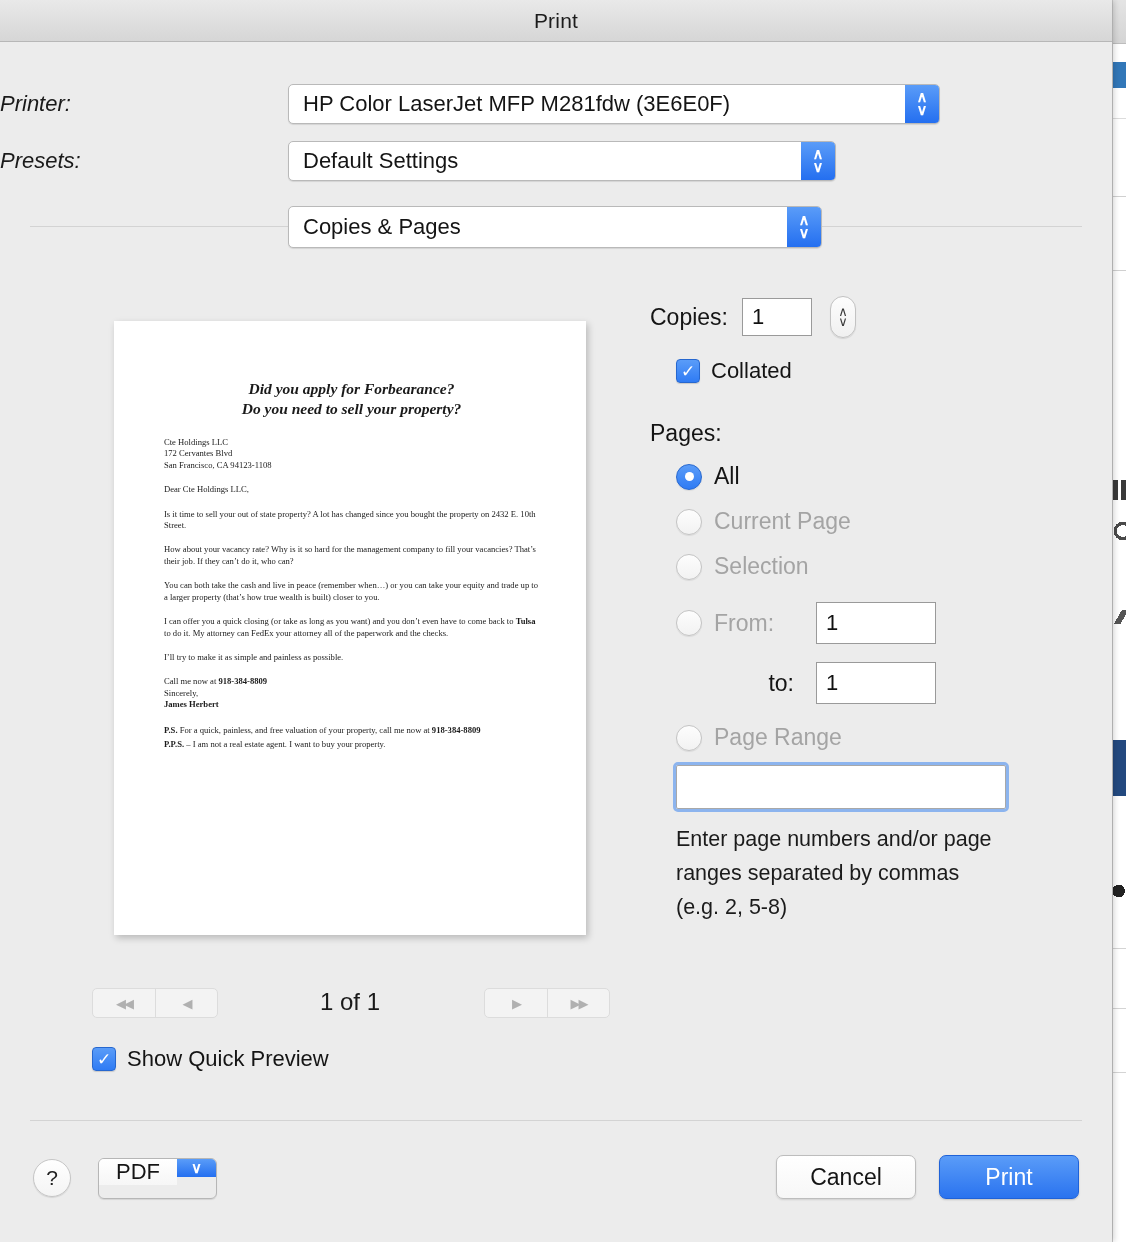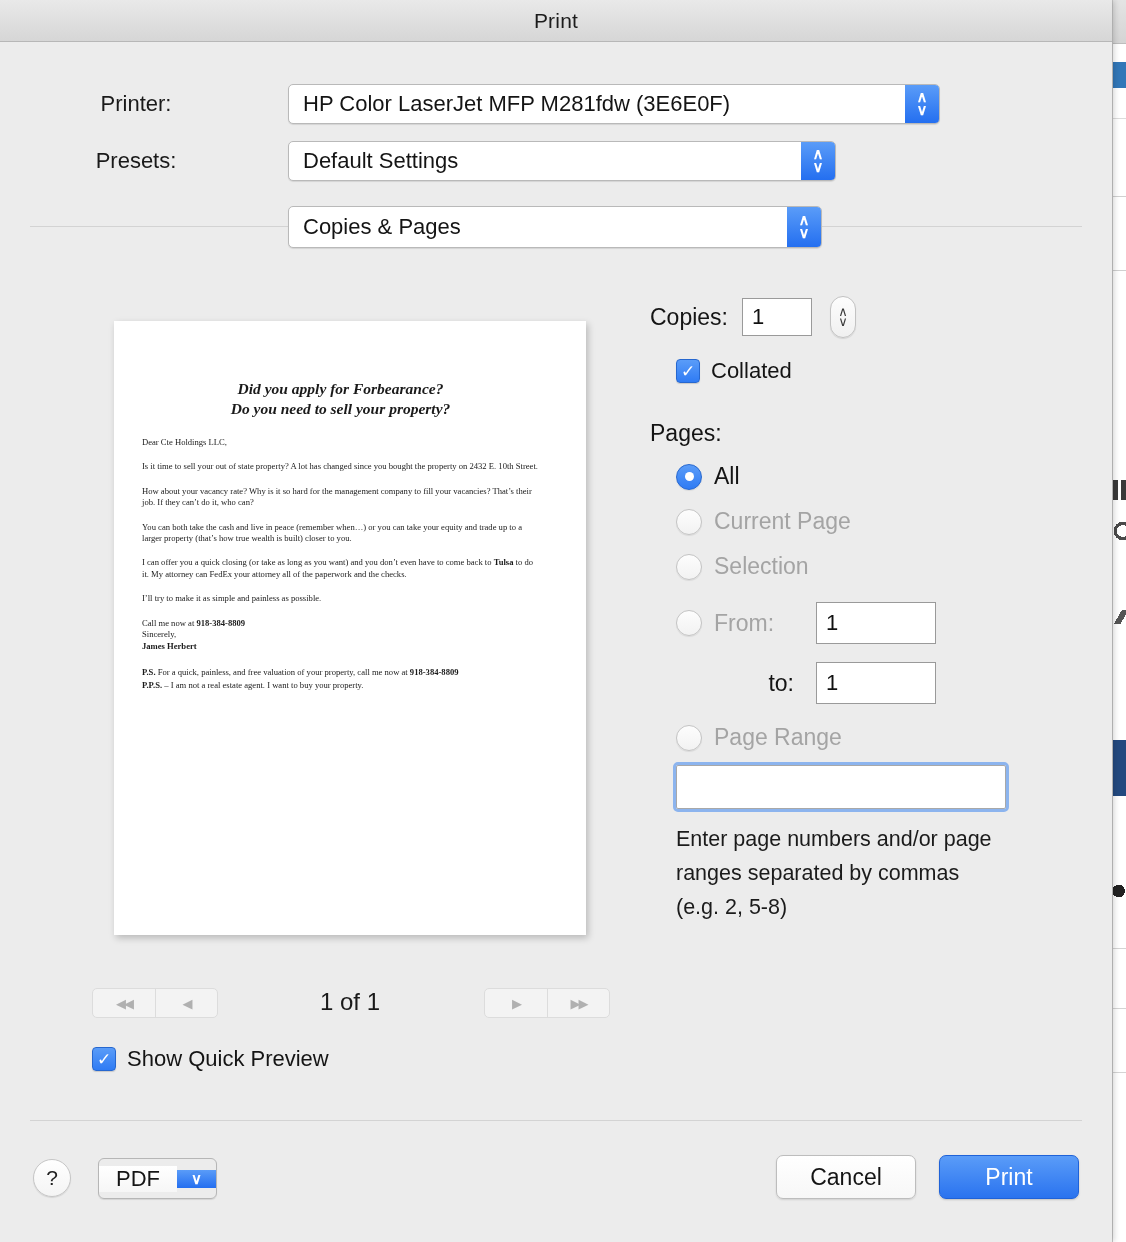--- a/index.html
+++ b/index.html
@@ -70,21 +70,21 @@
     width: 34px; height: 100%;
     background: linear-gradient(#5a9cf8, #246ff0);
     border-radius: 0 4px 4px 0;
     display: flex; flex-direction: column;
     align-items: center; justify-content: center;
     color: #fff; line-height: .85;
   }
   .popup .parrow span { font-size: 15px; font-weight: 700; display: block; }
 
   .field-label {
-    font-size: 22px; color: #1a1a1a; text-align: center;
+    font-size: 22px; color: #1a1a1a; text-align: left; font-style: italic;
   }
 
   
   #divider-top {
     position: absolute; left: 30px; right: 30px; top: 226px;
     height: 1px; background: #d3d3d3;
   }
   #divider-bottom {
     position: absolute; left: 30px; right: 30px; top: 1120px;
     height: 1px; background: #d3d3d3;
@@ -92,21 +92,21 @@
 
   
   #preview-paper {
     position: absolute; left: 114px; top: 321px;
     width: 472px; height: 614px;
     background: #fff;
     box-shadow: 2px 3px 7px rgba(0,0,0,.22);
   }
   #letter {
     position: absolute; left: 0; top: 0; right: 0; bottom: 0;
-    padding: 58px 47px 0 28px;
+    padding: 58px 47px 0 50px;
     font-family: "Liberation Serif", serif;
     color: #1a1a1a;
   }
   #letter .hdr {
     text-align: center; font-weight: bold; font-style: italic;
     font-size: 15.5px; line-height: 1.32; margin-bottom: 17px;
   }
   #letter .addr { font-size: 8.6px; line-height: 1.33; }
   #letter p.par { font-size: 8.6px; line-height: 1.33; margin-top: 13px; }
   #letter .sig { font-size: 8.6px; font-weight: bold; }
@@ -199,21 +199,21 @@
     width: 38px; height: 38px; border-radius: 50%;
     background: linear-gradient(#ffffff,#f4f4f4);
     border: 1px solid #c6c6c6; box-shadow: 0 1px 1px rgba(0,0,0,.10);
     display: flex; align-items: center; justify-content: center;
     font-size: 21px; color: #222;
   }
   .pdf-btn {
     position: absolute; left: 98px; top: 3px;
     height: 41px; border-radius: 6px; overflow: hidden;
     border: 1px solid #b6b6b6; box-shadow: 0 1px 1px rgba(0,0,0,.10);
-    display: flex; align-items: center;
+    display: flex; align-items: flex-start;
   }
   .pdf-btn .lbl {
     background: linear-gradient(#ffffff,#f6f6f6);
     padding: 0 17px; display: flex; align-items: center;
     font-size: 22px; color: #151515;
   }
   .pdf-btn .arr {
     width: 39px; background: linear-gradient(#5a9cf8,#246ff0);
     display: flex; align-items: center; justify-content: center;
     color: #fff; font-size: 15px; font-weight: 700;
@@ -292,20 +292,25 @@
       <span>∨</span>
     </div>
   </div>
 
   <div id="preview-paper">
     <div id="letter">
       <div class="hdr">
         <div>Did you apply for Forbearance?</div>
         <div>Do you need to sell your property?</div>
       </div>
+      <div class="addr">
+        <div>Cte Holdings LLC</div>
+        <div>172 Cervantes Blvd</div>
+        <div>San Francisco, CA 94123-1108</div>
+      </div>
       <p class="par">Dear Cte Holdings LLC,</p>
       <p class="par">Is it time to sell your out of state property? A lot has changed since you bought the property on 2432 E. 10th Street.</p>
       <p class="par">How about your vacancy rate? Why is it so hard for the management company to fill your vacancies? That’s their job. If they can’t do it, who can?</p>
       <p class="par">You can both take the cash and live in peace (remember when…) or you can take your equity and trade up to a larger property (that’s how true wealth is built) closer to you.</p>
       <p class="par">I can offer you a quick closing (or take as long as you want) and you don’t even have to come back to <b>Tulsa</b> to do it. My attorney can FedEx your attorney all of the paperwork and the checks.</p>
       <p class="par">I’ll try to make it as simple and painless as possible.</p>
       <p class="par">Call me now at <b>918-384-8809</b></p>
       <div class="addr">Sincerely,</div>
       <div class="sig">James Herbert</div>
       <div class="ps"><b>P.S.</b>  For a quick, painless, and free valuation of your property, call me now at <b>918-384-8809</b></div>

